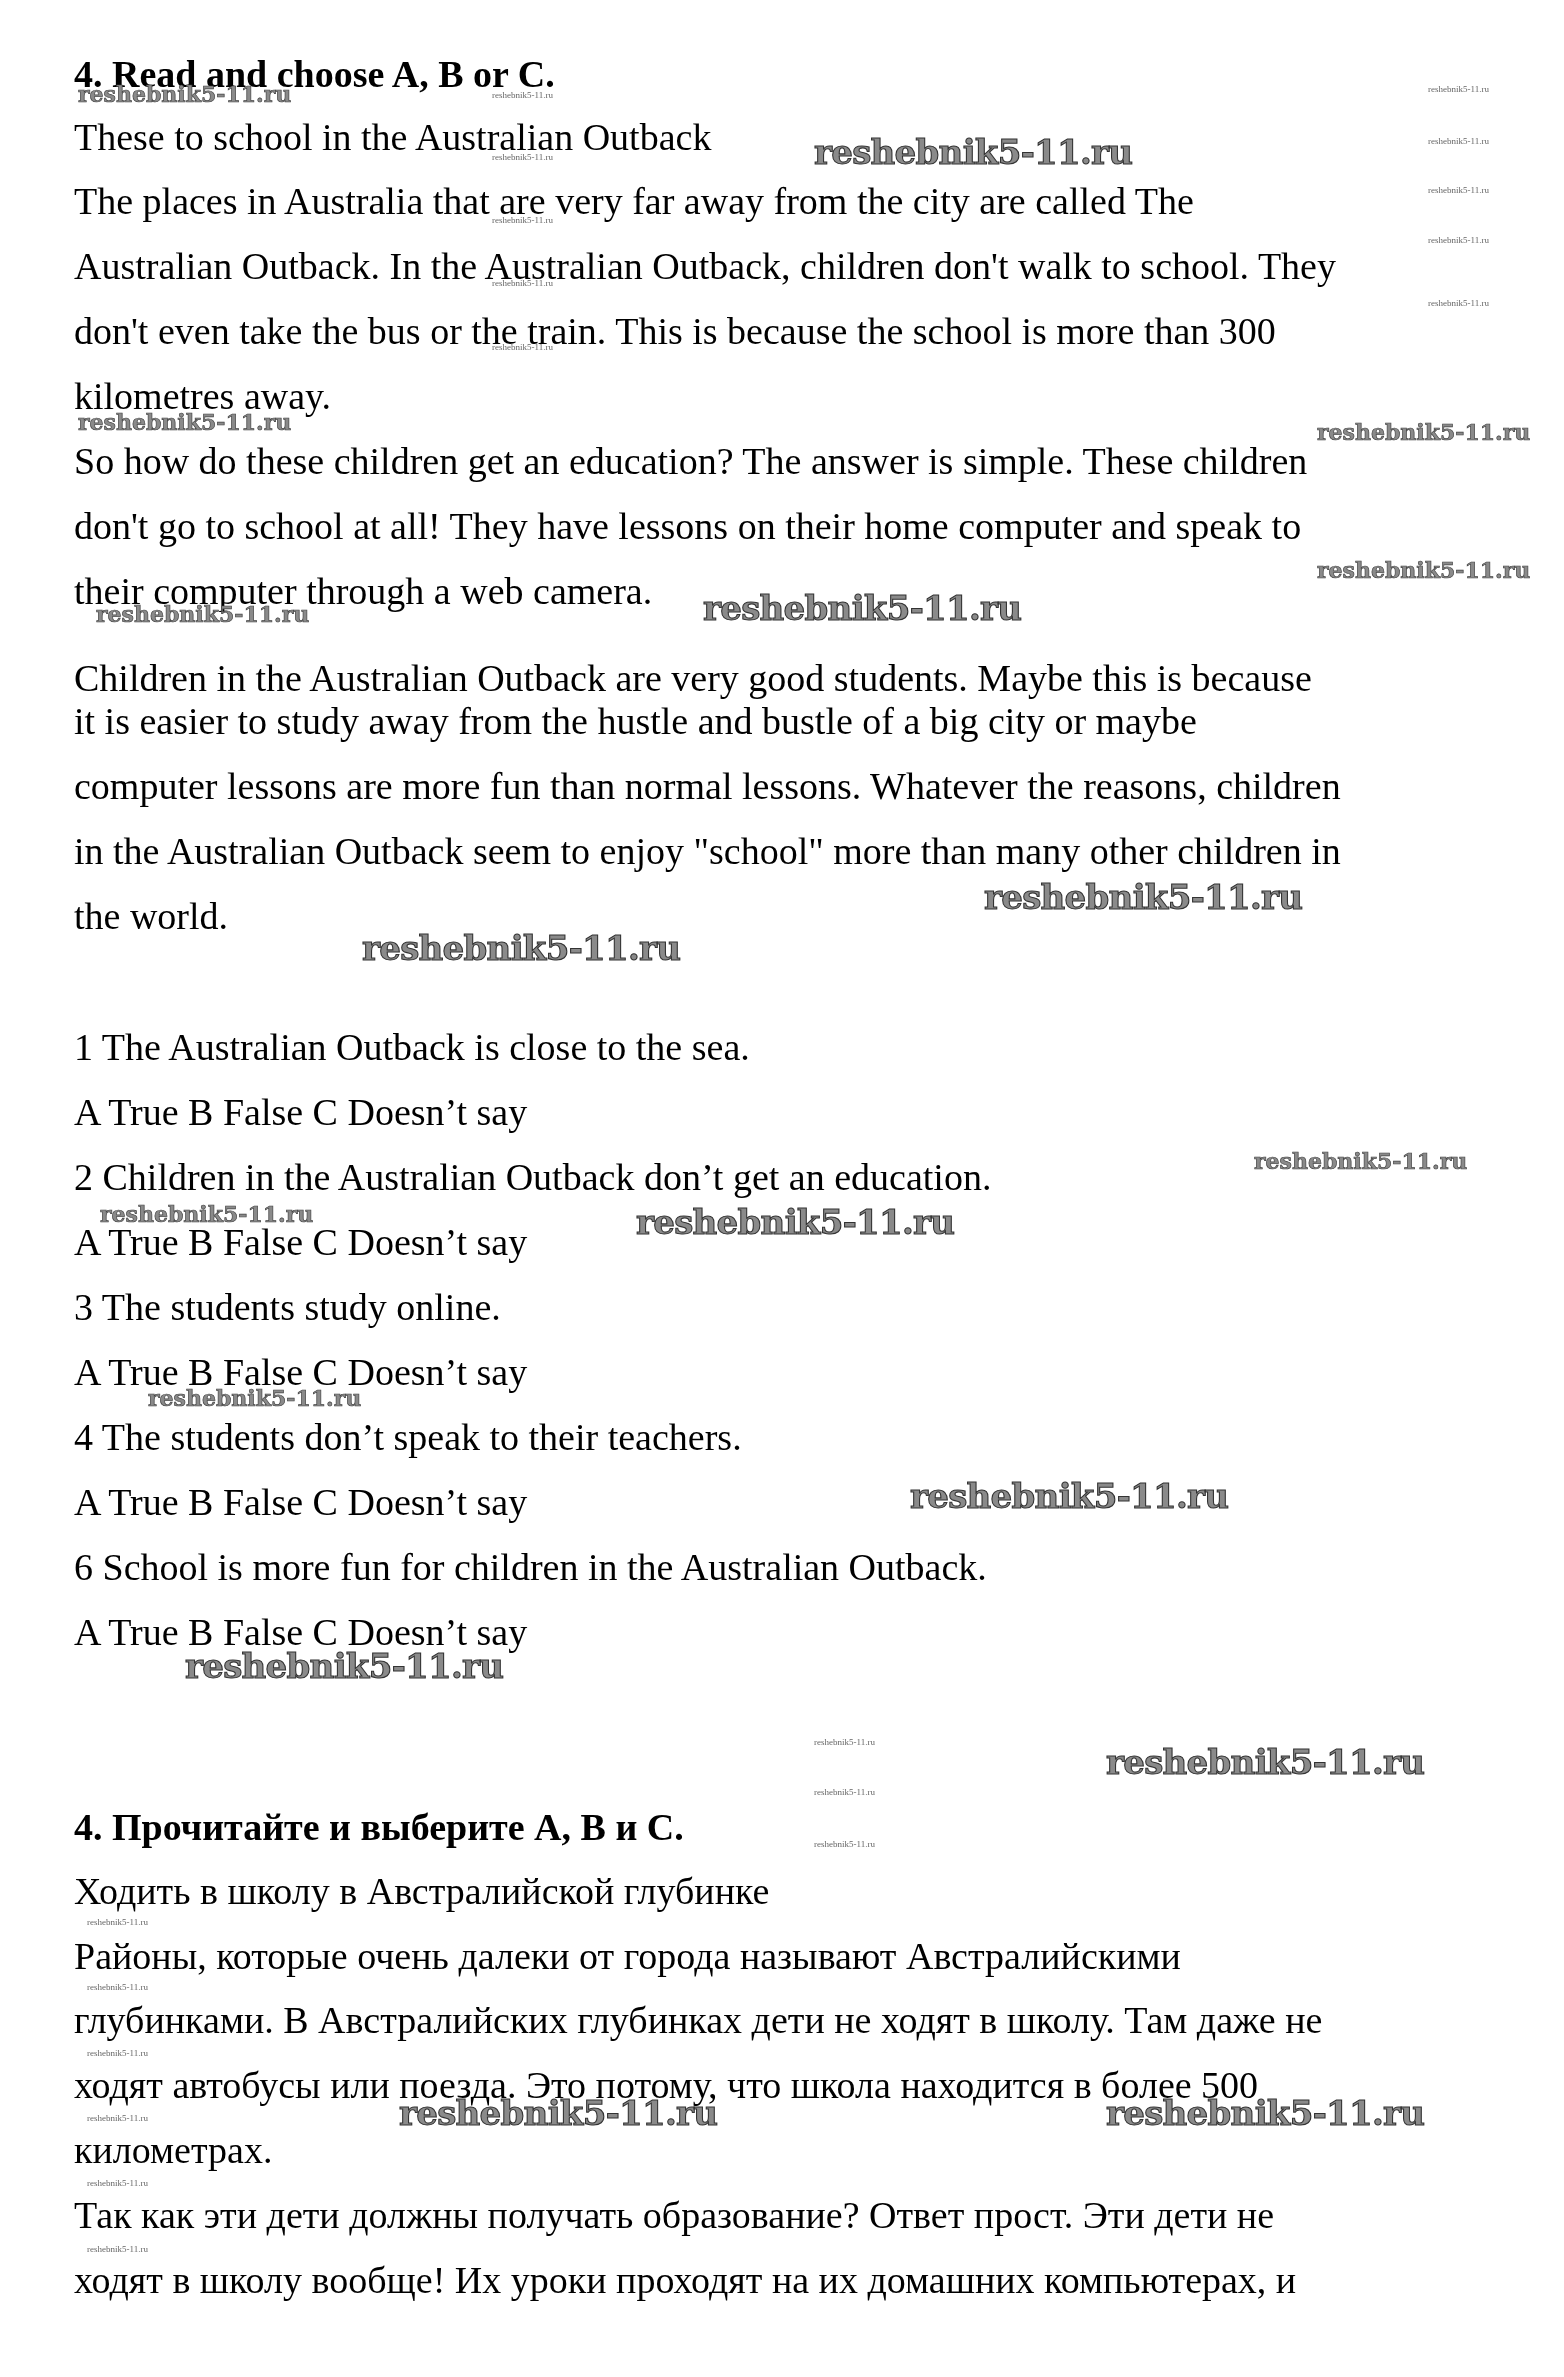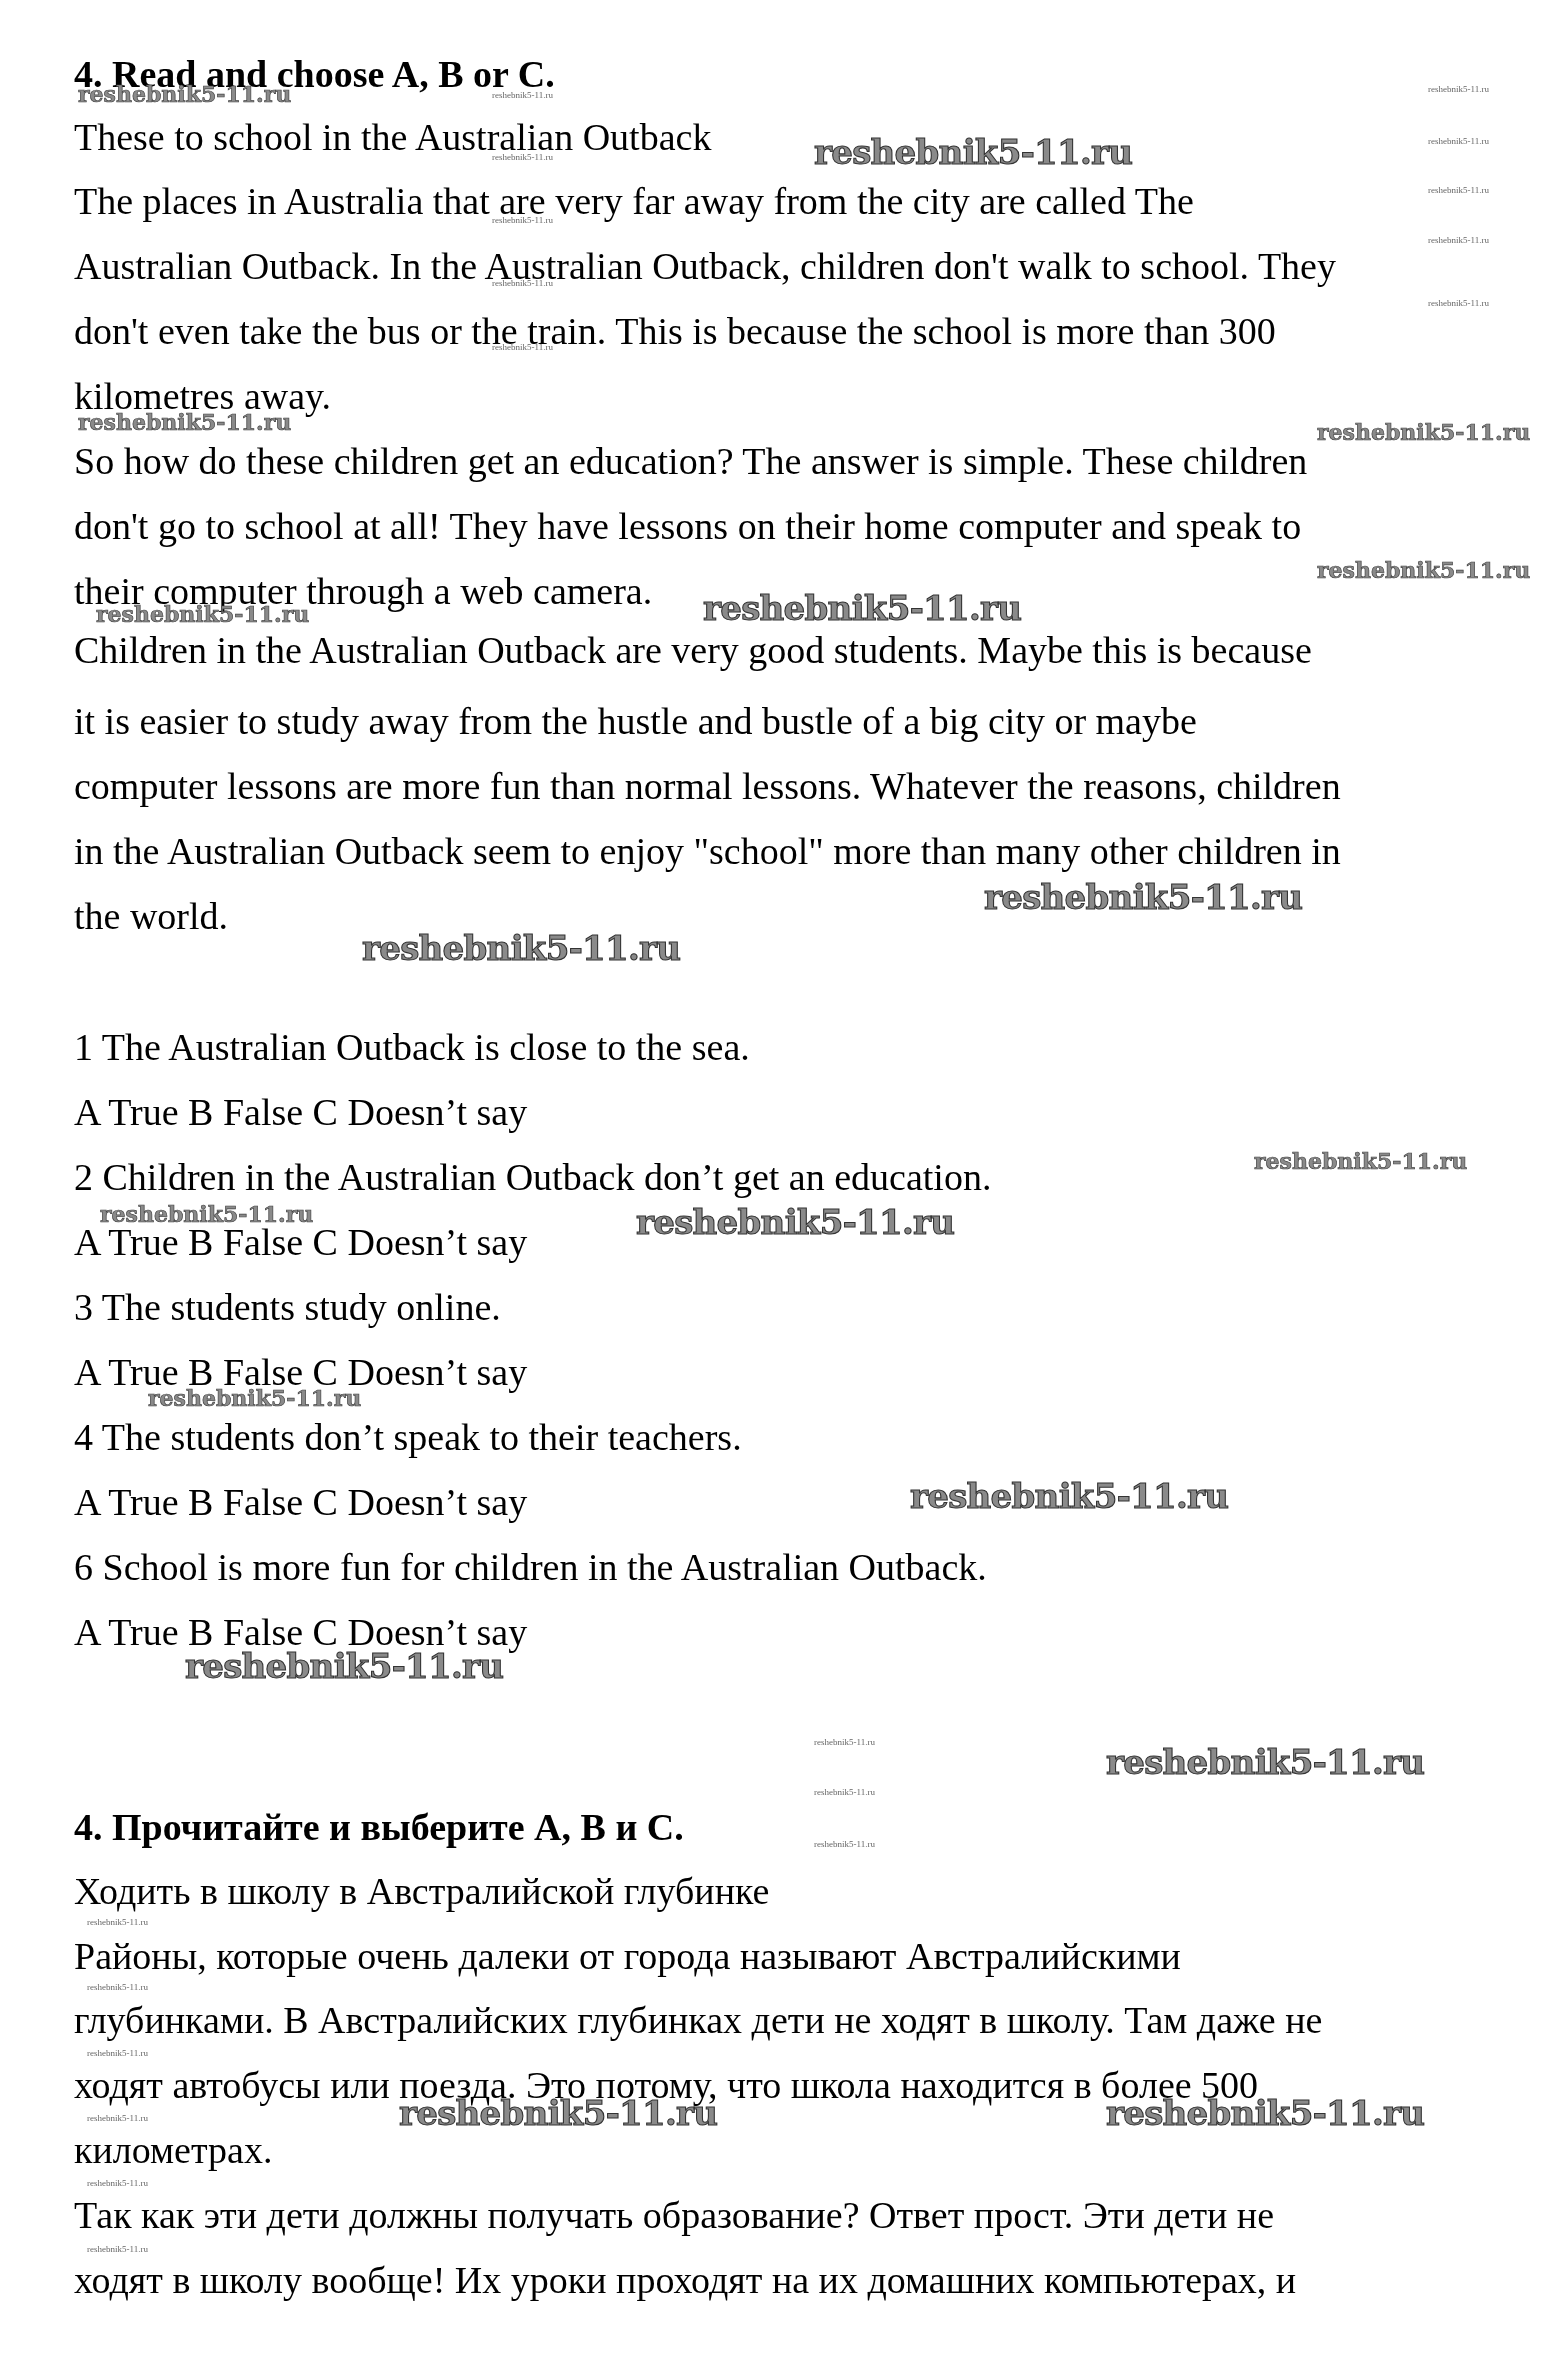--- a/index.html
+++ b/index.html
@@ -18,21 +18,21 @@
 
 <div class="line bold" style="top:52px">4. Read and choose A, B or C.</div>
 <div class="line" style="top:115px">These to school in the Australian Outback</div>
 <div class="line" style="top:179px">The places in Australia that are very far away from the city are called The</div>
 <div class="line" style="top:244px">Australian Outback. In the Australian Outback, children don't walk to school. They</div>
 <div class="line" style="top:309px">don't even take the bus or the train. This is because the school is more than 300</div>
 <div class="line" style="top:374px">kilometres away.</div>
 <div class="line" style="top:439px">So how do these children get an education? The answer is simple. These children</div>
 <div class="line" style="top:504px">don't go to school at all! They have lessons on their home computer and speak to</div>
 <div class="line" style="top:569px">their computer through a web camera.</div>
-<div class="line" style="top:628px">Children in the Australian Outback are very good students. Maybe this is because</div>
+<div class="line" style="top:656px">Children in the Australian Outback are very good students. Maybe this is because</div>
 <div class="line" style="top:699px">it is easier to study away from the hustle and bustle of a big city or maybe</div>
 <div class="line" style="top:764px">computer lessons are more fun than normal lessons. Whatever the reasons, children</div>
 <div class="line" style="top:829px">in the Australian Outback seem to enjoy "school" more than many other children in</div>
 <div class="line" style="top:894px">the world.</div>
 
 <div class="line" style="top:1025px">1 The Australian Outback is close to the sea.</div>
 <div class="line" style="top:1090px">A True B False C Doesn’t say</div>
 <div class="line" style="top:1155px">2 Children in the Australian Outback don’t get an education.</div>
 <div class="line" style="top:1220px">A True B False C Doesn’t say</div>
 <div class="line" style="top:1285px">3 The students study online.</div>

